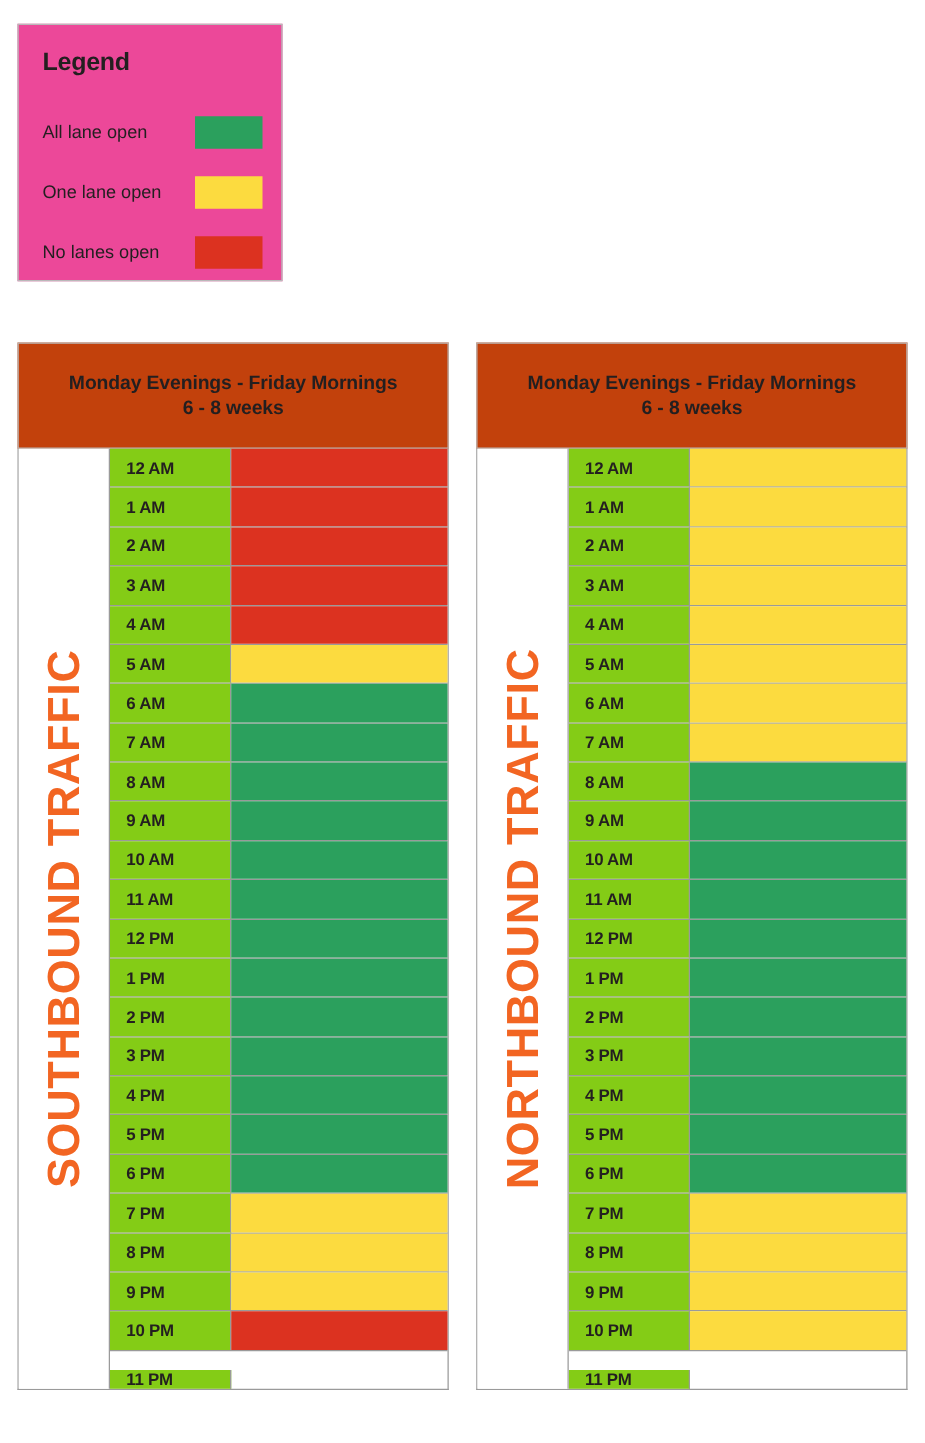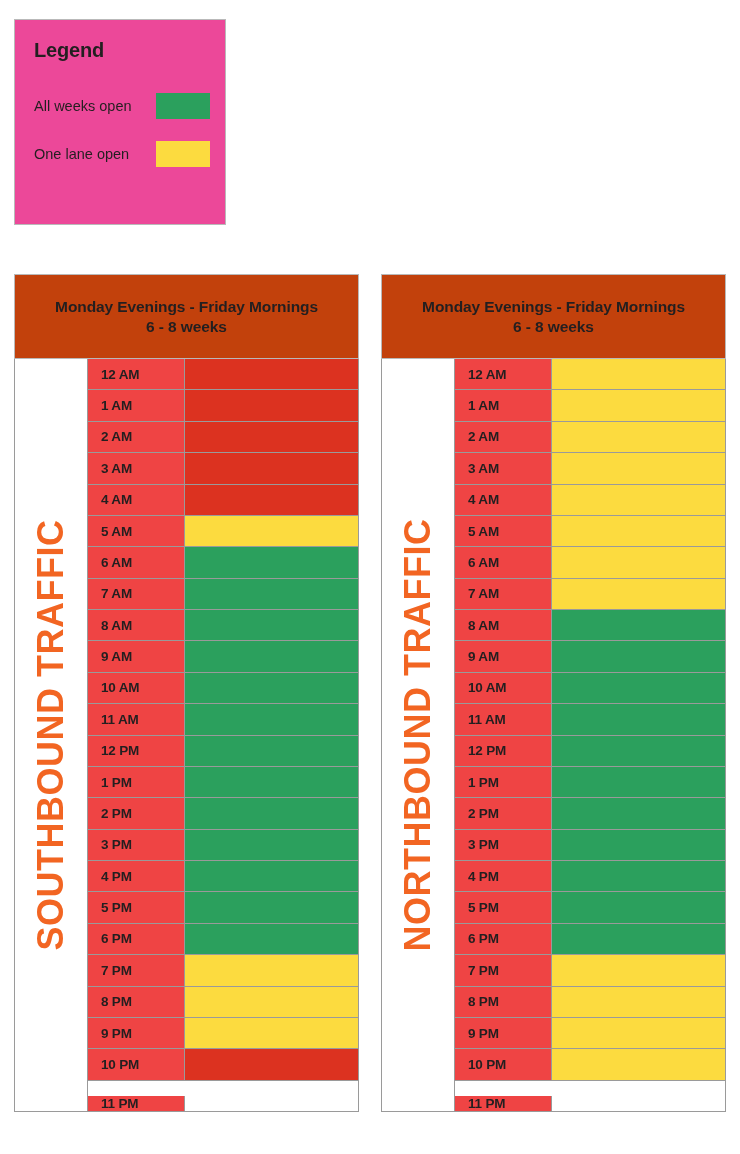--- a/index.html
+++ b/index.html
@@ -125,40 +125,44 @@
   .row-time{
     flex:0 0 97px;
     border-right:1px solid #9a9a9a;
     box-sizing:border-box;
     display:flex;
     align-items:center;
     padding-left:13px;
     font-size:13.5px;
     font-weight:bold;
     color:#231f20;
-    background:#ef4444;
+    background:#84cc16;
     letter-spacing:-0.2px;
   }
   .row-status{
     flex:1 1 auto;
   }
 </style>
 </head>
 <body>
 
 <div id="legend">
   <div class="legend-title">Legend</div>
   <div class="legend-rows">
       <div class="legend-row">
-        <span class="legend-label">All weeks open</span>
+        <span class="legend-label">All lane open</span>
         <span class="legend-swatch" style="background: rgb(43, 160, 93);"></span>
       </div>
       <div class="legend-row">
         <span class="legend-label">One lane open</span>
         <span class="legend-swatch" style="background: rgb(252, 219, 63);"></span>
+      </div>
+      <div class="legend-row">
+        <span class="legend-label">No lanes open</span>
+        <span class="legend-swatch" style="background: rgb(220, 50, 32);"></span>
       </div>
     </div>
 </div>
 
 <div class="sched" id="sched-south">
   <div class="sched-header">
     <div class="sched-header-text">
       <span>Monday Evenings - Friday Mornings</span><br>
       <span>6 - 8 weeks</span>
     </div>

